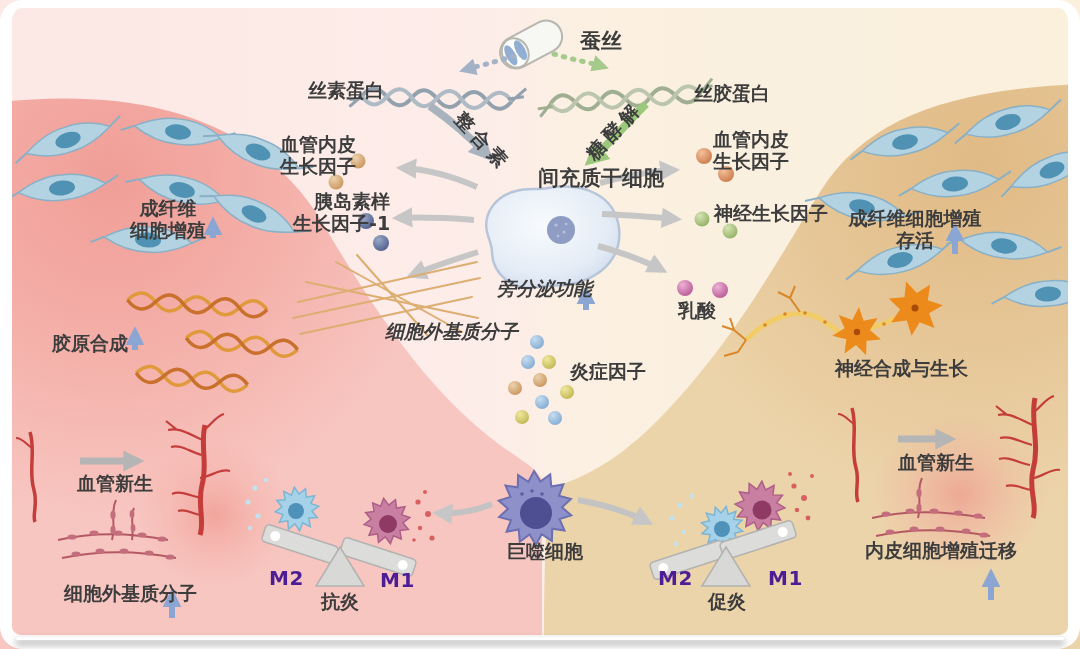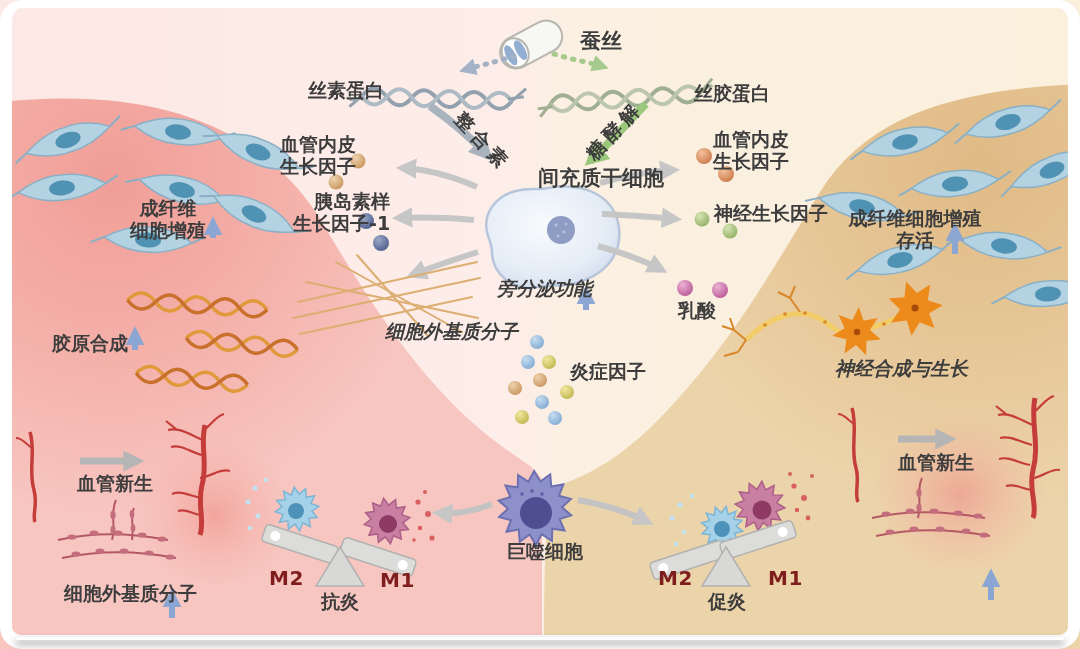--- a/index.html
+++ b/index.html
@@ -3,21 +3,21 @@
 <meta charset="utf-8">
 <style>
   html,body{margin:0;padding:0;background:#ffffff;}
   .stage{position:relative;width:1080px;height:649px;background:#ffffff;overflow:hidden;
          font-family:"DejaVu Sans","Liberation Sans",sans-serif;}
   .art{position:absolute;inset:0;}
   .art svg{position:absolute;left:0;top:0;}
   .lbl{position:absolute;font-size:19px;font-weight:600;color:#3d3d3d;line-height:1.18;white-space:nowrap;}
   .lbl.ctr{text-align:center;}
   .lbl.big{font-size:21px;}
-  .lbl.mlab{font-size:20px;font-weight:700;color:#7f1d1d;letter-spacing:.5px;}
+  .lbl.mlab{font-size:20px;font-weight:700;color:#4c1d95;letter-spacing:.5px;}
   .rot{transform-origin:50% 50%;letter-spacing:5px;}
   .frame{position:absolute;inset:0;border:10px solid #fff;border-top-width:8px;border-bottom-width:14px;
          border-left-width:12px;border-right-width:12px;border-radius:22px;pointer-events:none;}
   .bshadow{position:absolute;left:16px;right:16px;bottom:9px;height:3px;border-radius:3px;
            box-shadow:0 4px 7px 1px rgba(40,40,40,.38);}
 </style>
 </head>
 <body>
 
 <div class="stage">
@@ -477,22 +477,23 @@
     <div>细胞增殖</div>
   </div>
   <div class="lbl" style="left:52px;top:332px;">胶原合成</div>
   <div class="lbl" style="left:77px;top:472px;">血管新生</div>
   <div class="lbl" style="left:64px;top:582px;">细胞外基质分子</div>
 
   <div class="lbl ctr" style="left:845px;top:199px;width:140px;margin-top:8px;">
     <div>成纤维细胞增殖</div>
     <div>存活</div>
   </div>
-  <div class="lbl" style="left:835px;top:357px;font-style:italic;">神经合成与生长</div>
+  <div class="lbl" style="left:835px;top:357px;">神经合成与生长</div>
   <div class="lbl" style="left:898px;top:451px;">血管新生</div>
+  <div class="lbl" style="left:865px;top:539px;">内皮细胞增殖迁移</div>
 
   <div class="lbl" style="left:507px;top:540px;">巨噬细胞</div>
   <div class="lbl mlab" style="left:269px;top:567px;">M2</div>
   <div class="lbl mlab" style="left:380px;top:569px;">M1</div>
   <div class="lbl" style="left:321px;top:590px;">抗炎</div>
   <div class="lbl mlab" style="left:658px;top:567px;">M2</div>
   <div class="lbl mlab" style="left:768px;top:567px;">M1</div>
   <div class="lbl" style="left:708px;top:590px;">促炎</div>
  </div>
 

